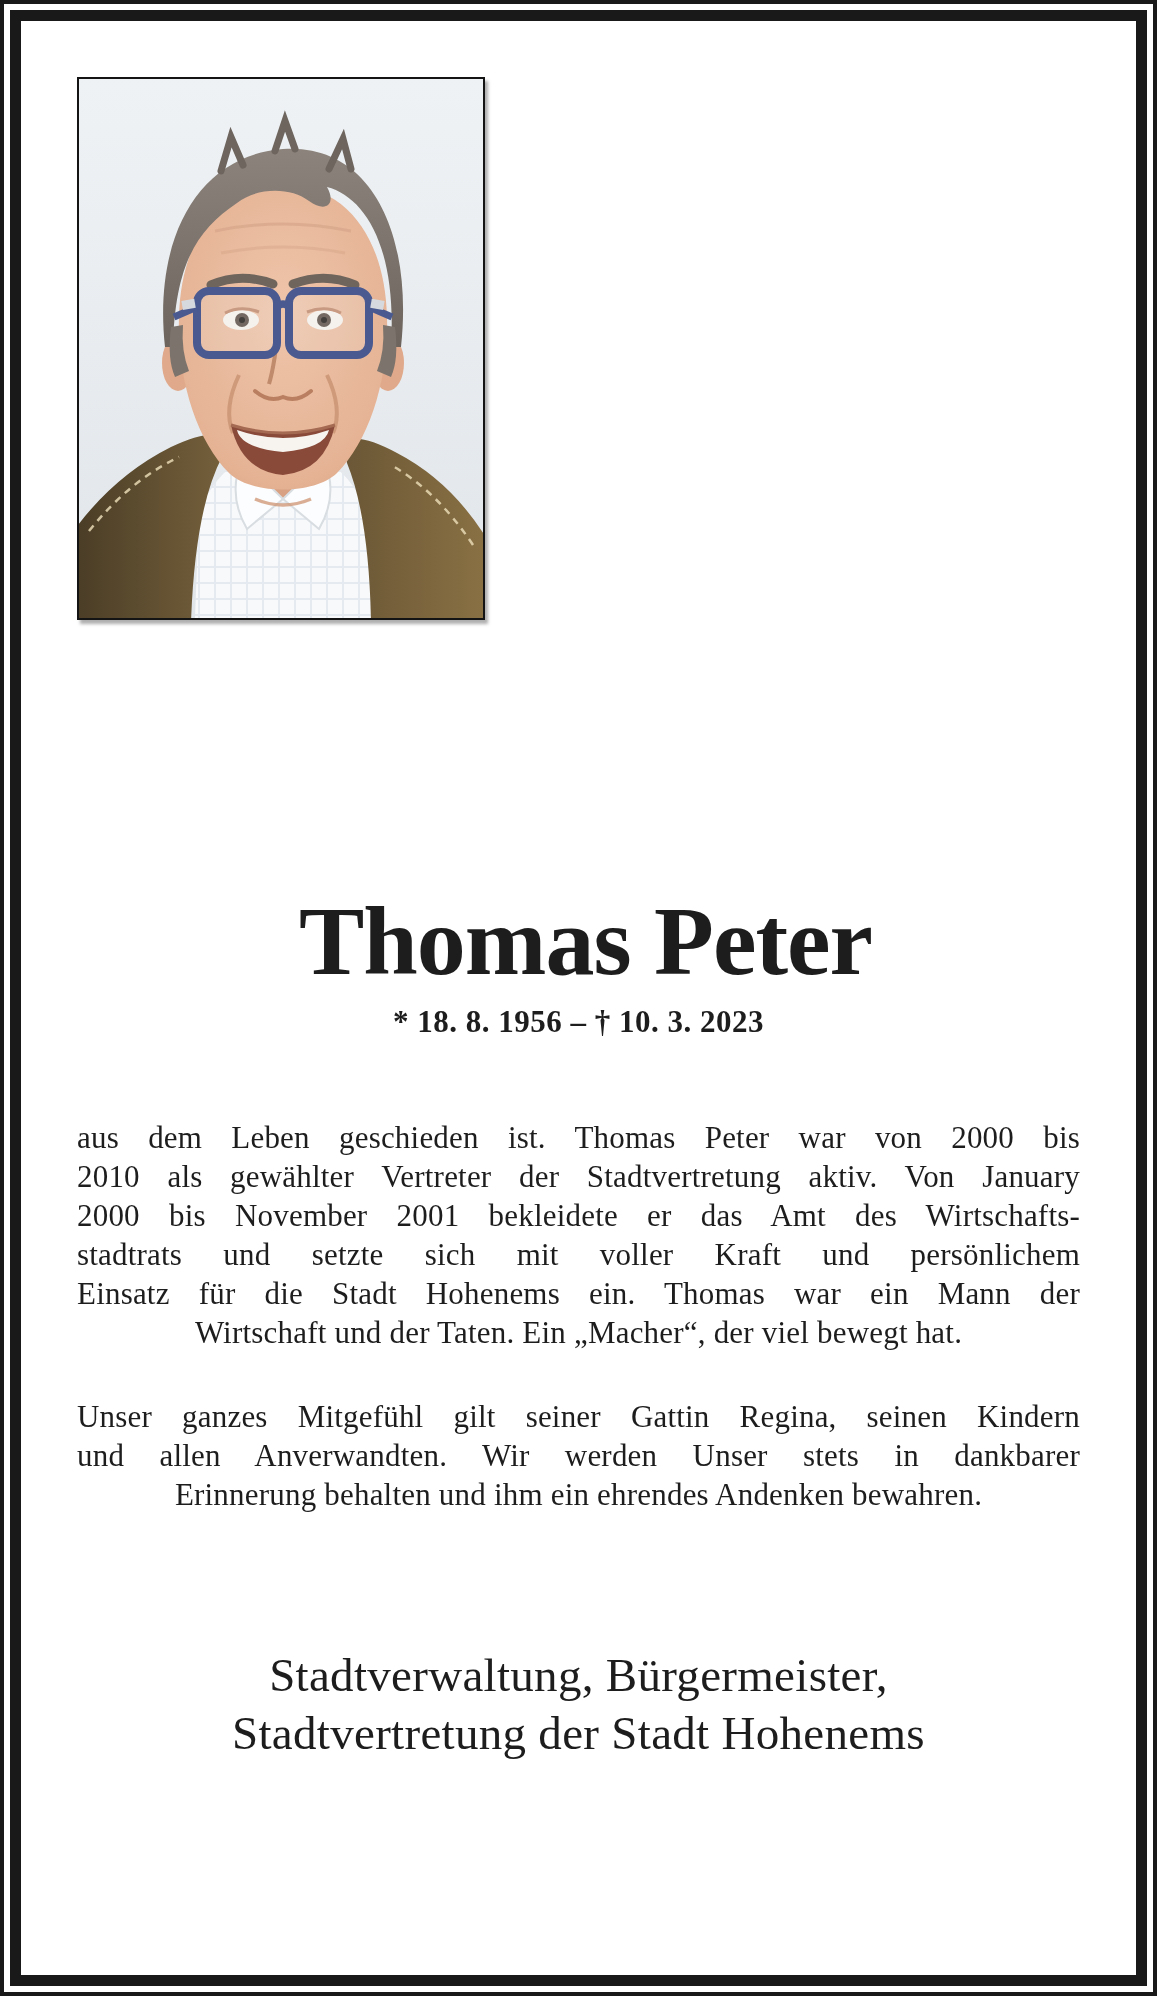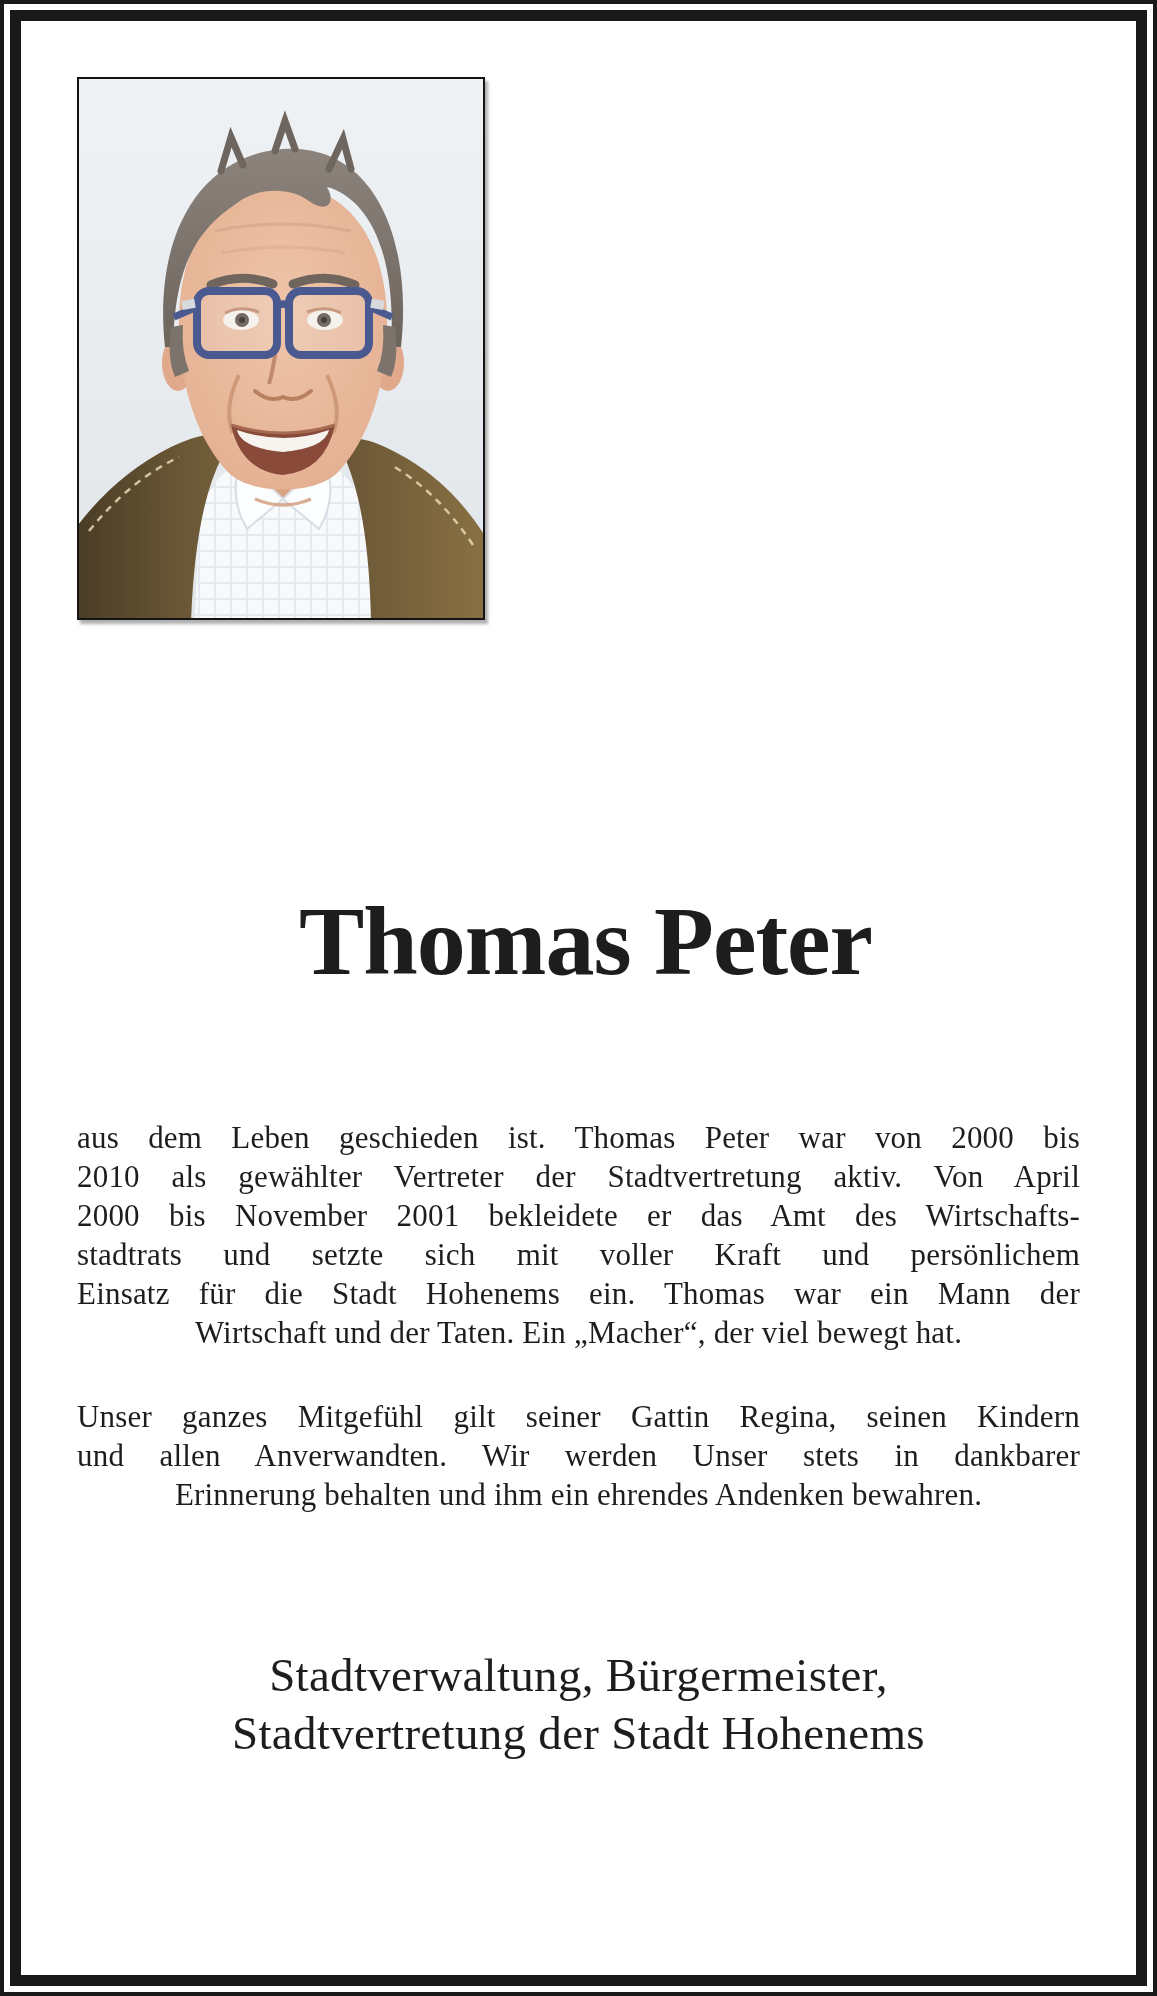--- a/index.html
+++ b/index.html
@@ -154,24 +154,25 @@
         <path d="M290,228 L313,238" fill="none" stroke-width="7"></path>
       </g>
       <rect x="103" y="221" width="13" height="9" fill="#d6dade" transform="rotate(-10 109 225)"></rect>
       <rect x="292" y="221" width="13" height="9" fill="#d6dade" transform="rotate(10 299 225)"></rect>
     </svg>
   </figure>
 
 
   <h1 class="name">Thomas Peter</h1>
 
+  <div class="dates">* 18. 8. 1956 – † 10. 3. 2023</div>
 
   <div class="textblock body1">
     <div class="jline">aus dem Leben geschieden ist. Thomas Peter war von 2000 bis</div>
-    <div class="jline">2010 als gewählter Vertreter der Stadtvertretung aktiv. Von April</div>
+    <div class="jline">2010 als gewählter Vertreter der Stadtvertretung aktiv. Von January</div>
     <div class="jline">2000 bis November 2001 bekleidete er das Amt des Wirtschafts-</div>
     <div class="jline">stadtrats und setzte sich mit voller Kraft und persönlichem</div>
     <div class="jline">Einsatz für die Stadt Hohenems ein. Thomas war ein Mann der</div>
     <div class="lline">Wirtschaft und der Taten. Ein „Macher“, der viel bewegt hat.</div>
   </div>
 
   <div class="textblock body2">
     <div class="jline">Unser ganzes Mitgefühl gilt seiner Gattin Regina, seinen Kindern</div>
     <div class="jline">und allen Anverwandten. Wir werden Unser stets in dankbarer</div>
     <div class="lline">Erinnerung behalten und ihm ein ehrendes Andenken bewahren.</div>

